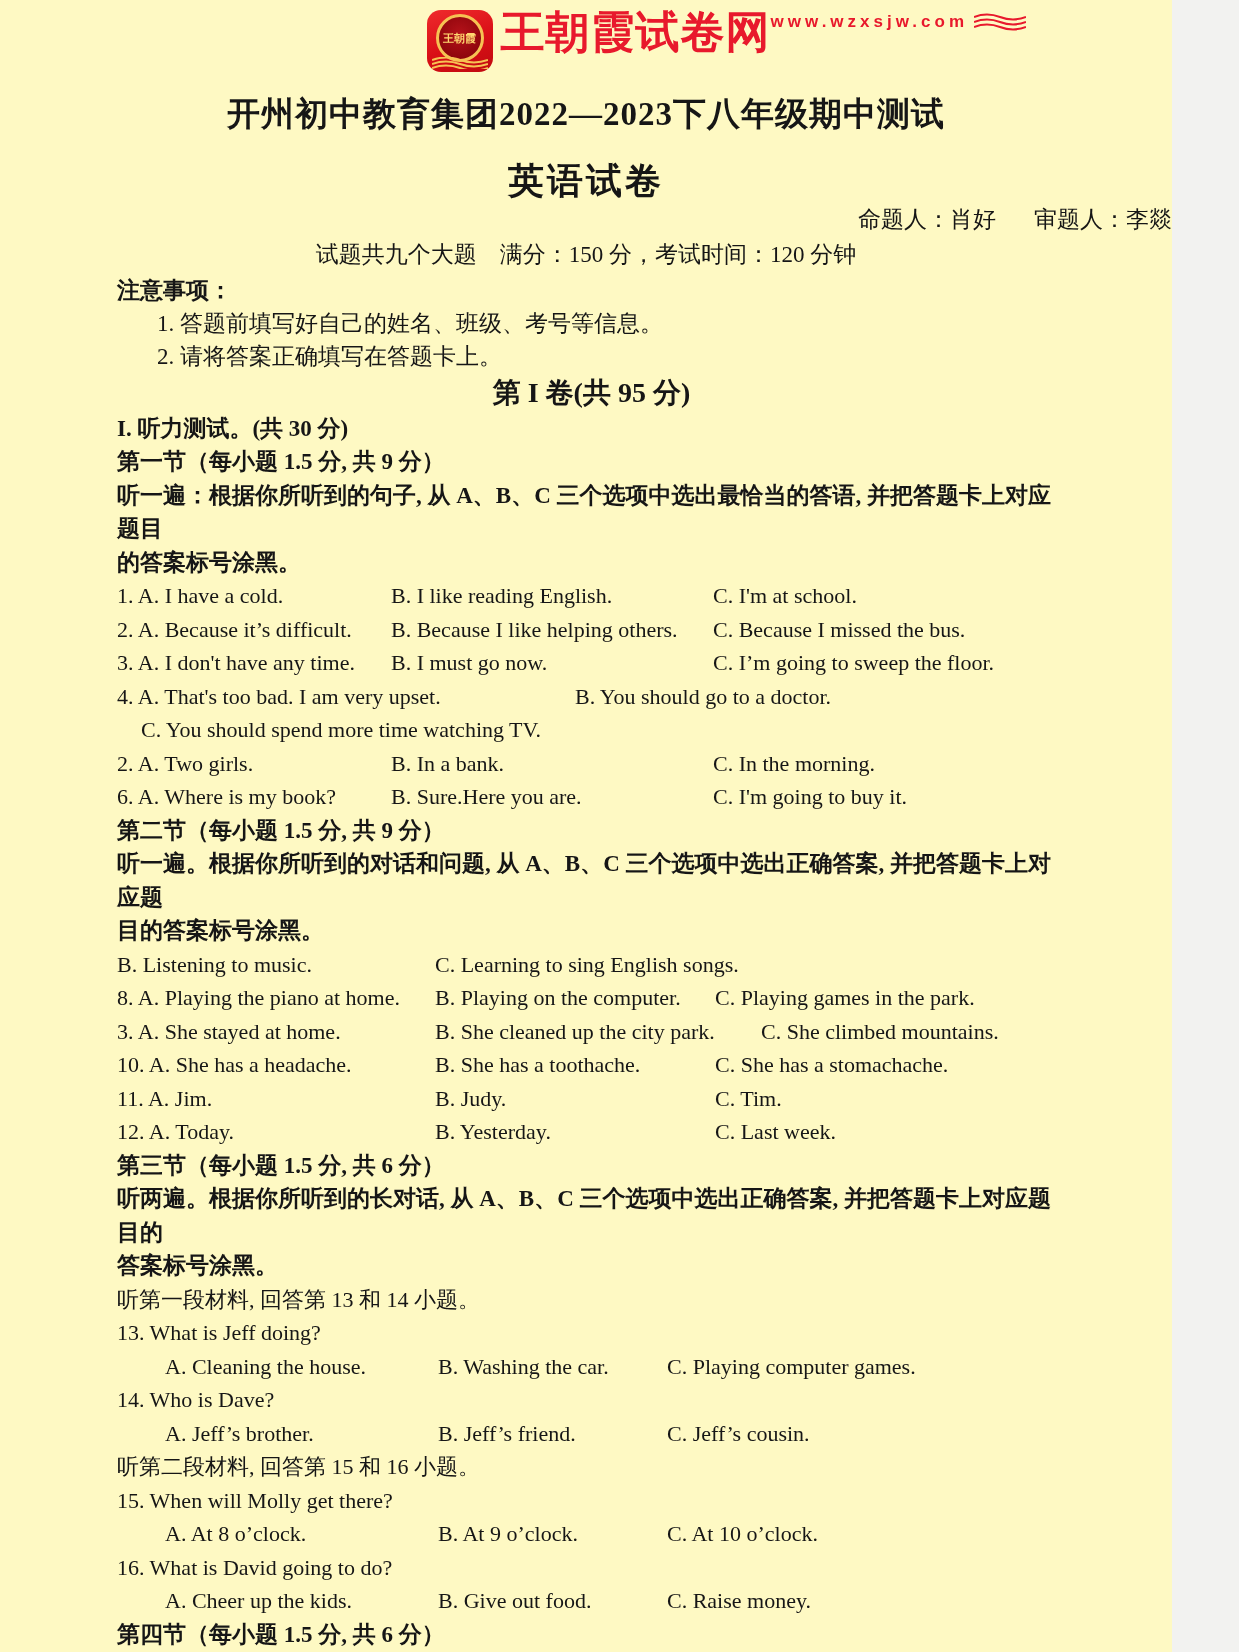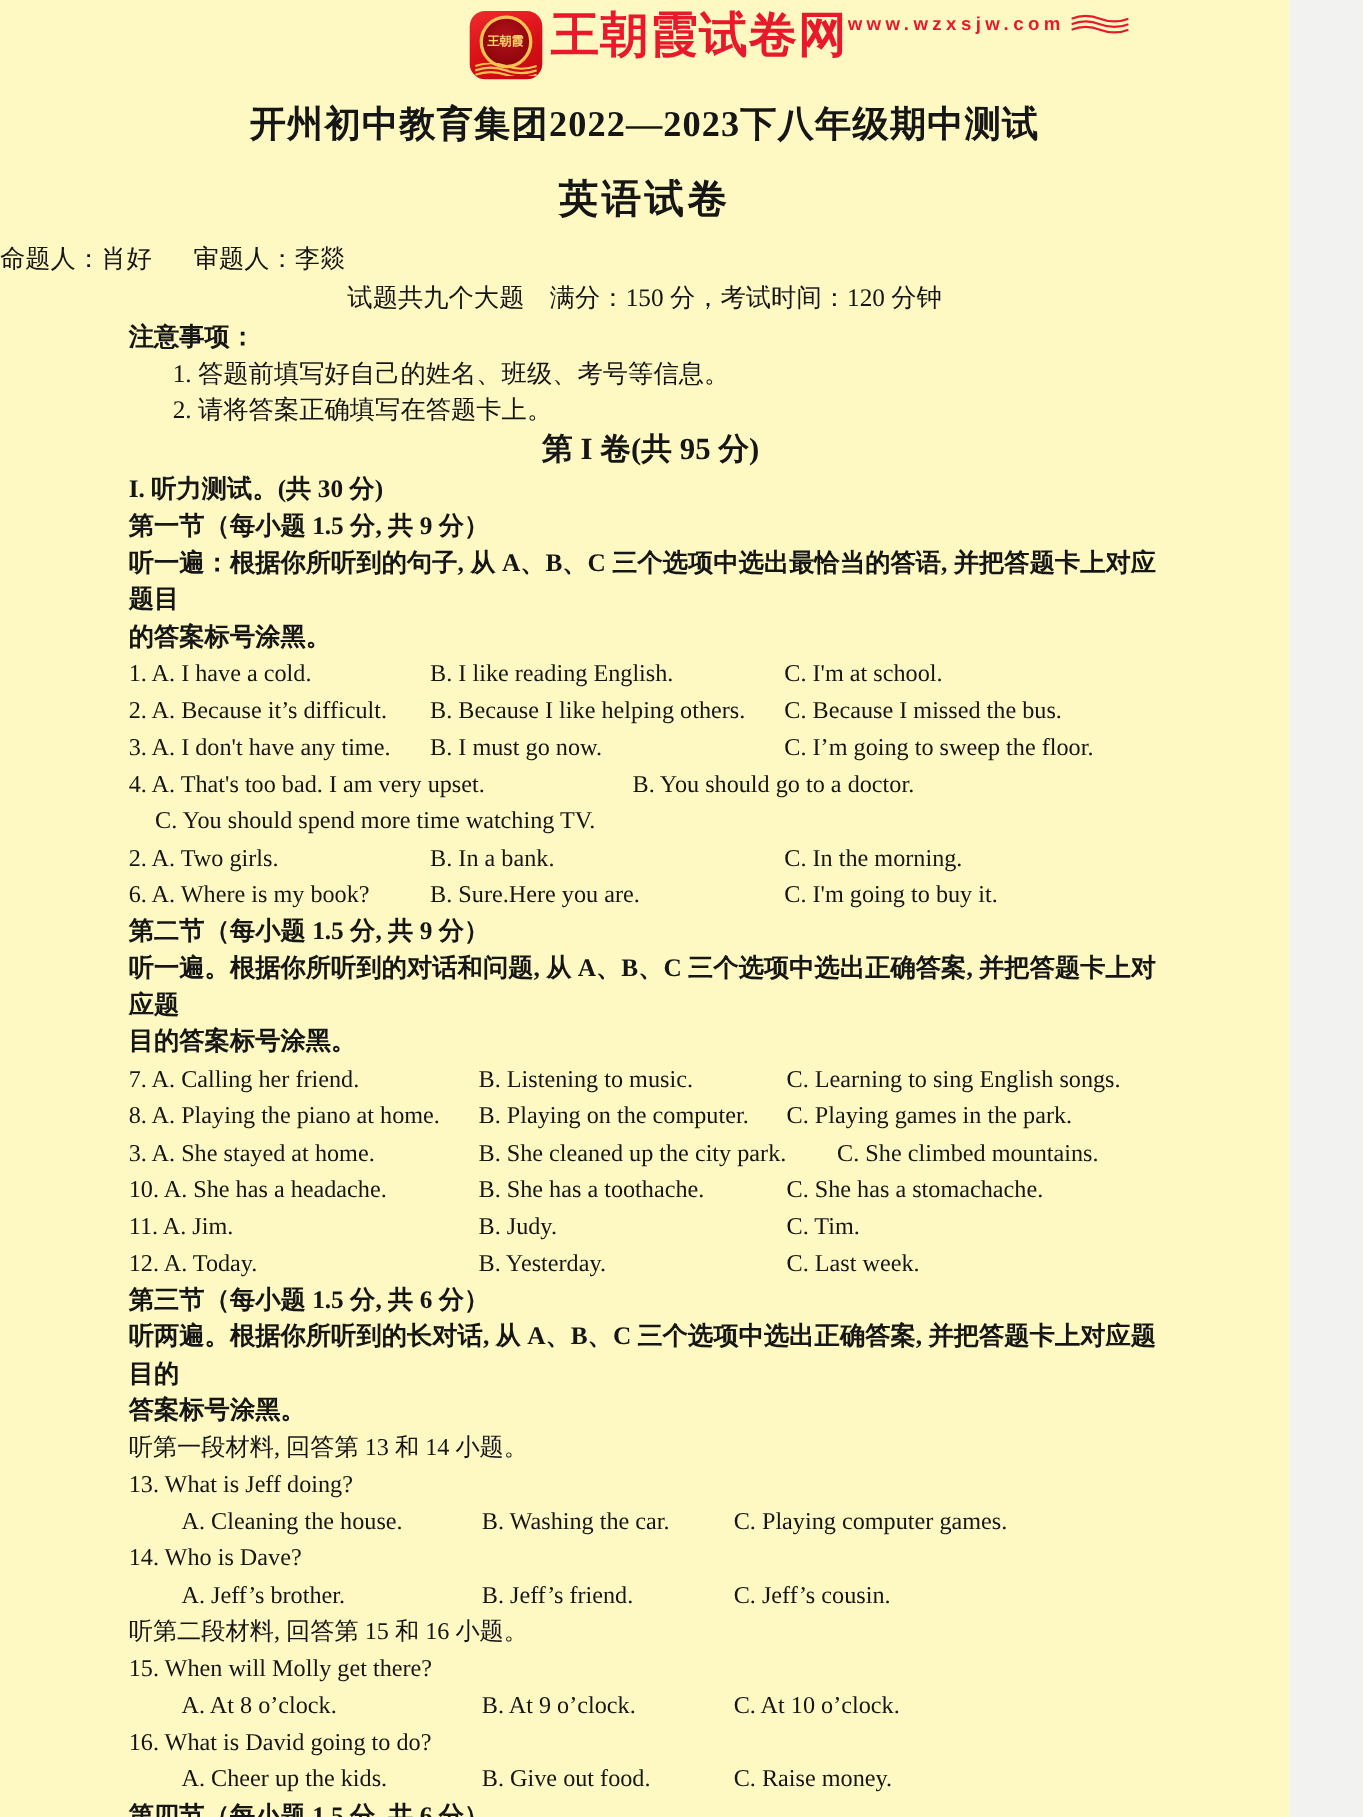--- a/index.html
+++ b/index.html
@@ -51,21 +51,21 @@
   
   .main-title{
     margin-top:94px;text-align:center;
     font-size:33px;font-weight:bold;line-height:40px;letter-spacing:1px;
   }
   .sub-title{
     margin-top:26px;text-align:center;
     font-size:36px;font-weight:bold;line-height:42px;letter-spacing:3px;
   }
   .meta-row{
-    margin-top:20px;text-align:left;
+    margin-top:4px;text-align:right;
     font-size:23px;line-height:28px;
   }
   .meta-row .gap{display:inline-block;width:38px;}
   .exam-info{
     margin-top:6px;text-align:center;
     font-size:23px;line-height:30px;
   }
   
   .content{padding:0 106px 0 117px;}
   .notice-h{
@@ -168,21 +168,20 @@
         </div>
         <div class="qrow g1">
           <span class="cell">6. A. Where is my book?</span>
           <span class="cell">B. Sure.Here you are.</span>
           <span class="cell">C. I'm going to buy it.</span>
         </div>
         <div class="cn-bold">第二节（每小题 1.5 分, 共 9 分）</div>
         <div class="cn-bold">听一遍。根据你所听到的对话和问题, 从 A、B、C 三个选项中选出正确答案, 并把答题卡上对应题</div>
         <div class="cn-bold">目的答案标号涂黑。</div>
         <div class="qrow g4">
-          <span class="cell">7. A. Calling her friend.</span>
           <span class="cell">B. Listening to music.</span>
           <span class="cell">C. Learning to sing English songs.</span>
         </div>
         <div class="qrow g4">
           <span class="cell">8. A. Playing the piano at home.</span>
           <span class="cell">B. Playing on the computer.</span>
           <span class="cell">C. Playing games in the park.</span>
         </div>
         <div class="qrow g5">
           <span class="cell">3. A. She stayed at home.</span>

